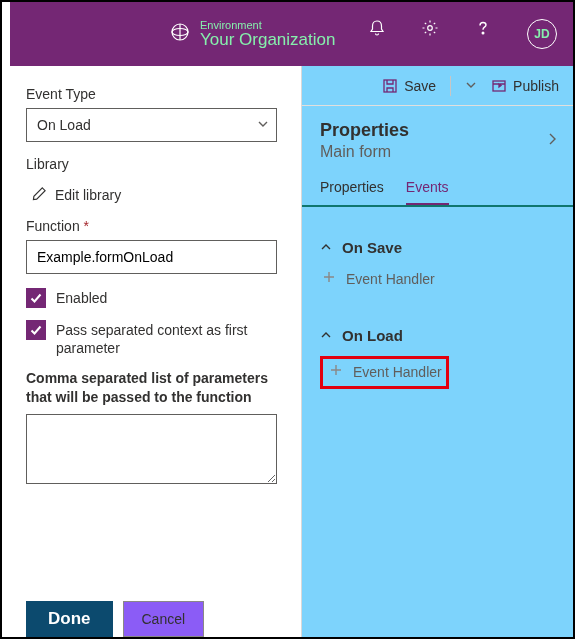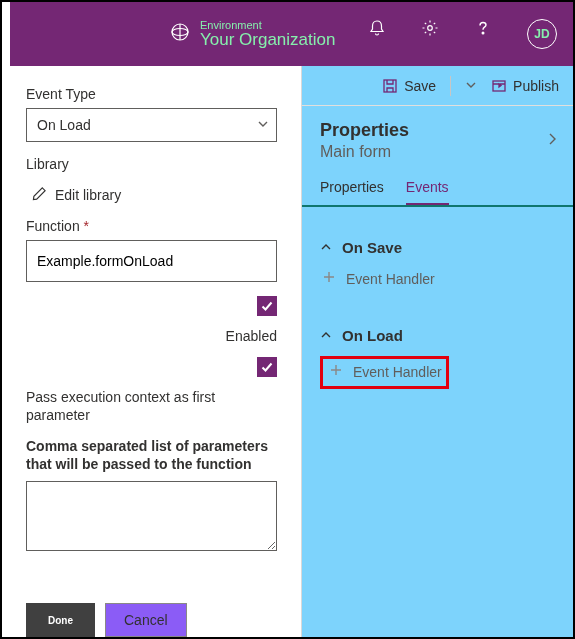--- a/index.html
+++ b/index.html
@@ -18,29 +18,29 @@
   .left { width: 300px; border-right: 1px solid #d9d9d9; padding: 20px 24px 16px 24px; display: flex; flex-direction: column; }
   .right { flex: 1; background: #7dd3fc; display: flex; flex-direction: column; }
 
   h1.title { font-size: 22px; font-weight: 600; color: #323130; margin-bottom: 18px; }
   .field-label { font-size: 14px; font-weight: 400; color: #323130; margin-bottom: 6px; }
   .req { color: #a4262c; }
   .select-box, .text-input { width: 100%; height: 34px; border: 1px solid #605e5c; padding: 0 30px 0 10px; font-size: 14px; background: #fff; position: relative; display: flex; align-items: center; color: #323130; }
   .select-wrap { position: relative; margin-bottom: 14px; }
   .select-caret { position: absolute; right: 8px; top: 50%; transform: translateY(-50%); pointer-events: none; }
   .edit-lib { display: flex; align-items: center; gap: 8px; margin: 8px 0 14px 6px; font-size: 14px; color: #323130; cursor: pointer; }
-  .text-field { width: 100%; height: 42px; border: 1px solid #605e5c; padding: 0 10px; font-size: 14px; margin-bottom: 14px; }
-  .cb-row { display: flex; align-items: flex-end; gap: 10px; margin-bottom: 12px; flex-direction: column; }
+  .text-field { width: 100%; height: 34px; border: 1px solid #605e5c; padding: 0 10px; font-size: 14px; margin-bottom: 14px; }
+  .cb-row { display: flex; align-items: flex-start; gap: 10px; margin-bottom: 12px; }
   .cb { width: 20px; height: 20px; background: #742774; display: flex; align-items: center; justify-content: center; flex-shrink: 0; }
   .cb svg { display: block; }
   .cb-label { font-size: 14px; color: #323130; line-height: 1.3; padding-top: 1px; }
   .param-label { font-size: 14px; font-weight: 600; color: #323130; margin-top: 0; margin-bottom: 8px; line-height: 1.3; }
   textarea.params { width: 100%; height: 70px; border: 1px solid #605e5c; resize: both; padding: 6px; font-family: inherit; font-size: 14px; }
   .footer { margin-top: auto; padding-top: 16px; display: flex; gap: 10px; }
-  .btn-primary { background: #404040; color: #fff; border: none; padding: 8px 22px; font-size: 10px; font-weight: 600; cursor: pointer; }
+  .btn-primary { background: #0c4a6e; color: #fff; border: none; padding: 8px 22px; font-size: 17px; font-weight: 600; cursor: pointer; }
   .btn-secondary { background: #8b5cf6; color: #323130; border: 1px solid #8a8886; padding: 8px 18px; font-size: 14px; cursor: pointer; }
 
   .cmdbar { height: 40px; display: flex; align-items: center; justify-content: flex-end; gap: 14px; padding: 0 14px; font-size: 14px; color: #323130; border-bottom: 1px solid #e1dfdd; }
   .cmd-item { display: flex; align-items: center; gap: 6px; cursor: pointer; }
   .divider-v { width: 1px; height: 20px; background: #c8c6c4; }
 
   .info-head { display: flex; align-items: center; padding: 14px 14px 8px 18px; }
   .info-title { font-size: 18px; font-weight: 600; color: #323130; }
   .info-sub { font-size: 16px; color: #605e5c; margin-top: 2px; }
   .chev-right { margin-left: auto; }
@@ -132,21 +132,21 @@
       </div>
       <div class="cb-label">Enabled</div>
     </div>
 
     <div class="cb-row">
       <div class="cb">
         <svg width="14" height="14" viewBox="0 0 14 14" fill="none" stroke="#fff" stroke-width="2">
             <path d="M2.5 7.5l3 3 6-7"></path>
           </svg>
       </div>
-      <div class="cb-label">Pass execution context as first parameter</div>
+      <div class="cb-label">Pass separated context as first parameter</div>
     </div>
 
     <div class="param-label">Comma separated list of parameters that will be passed to the function</div>
     <textarea class="params" style=""></textarea>
 
     <div class="footer">
       <button class="btn-primary">Done</button>
       <button class="btn-secondary">Cancel</button>
     </div>
   </div>

